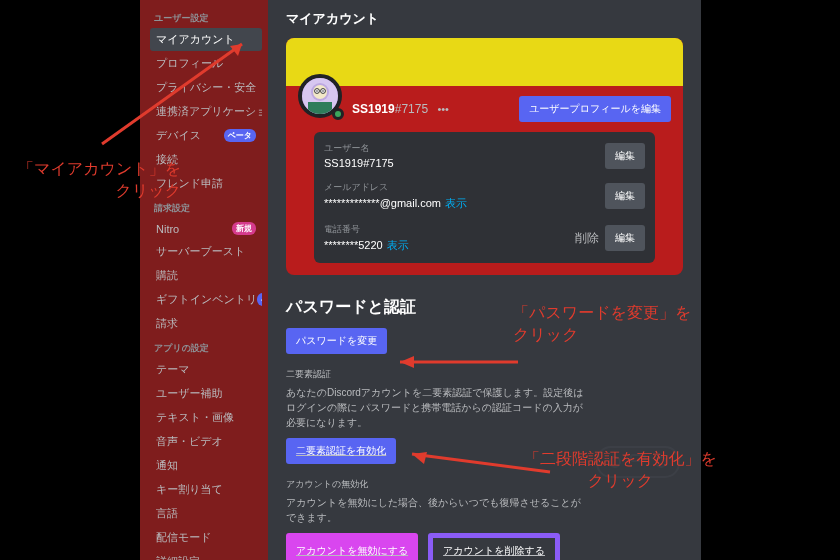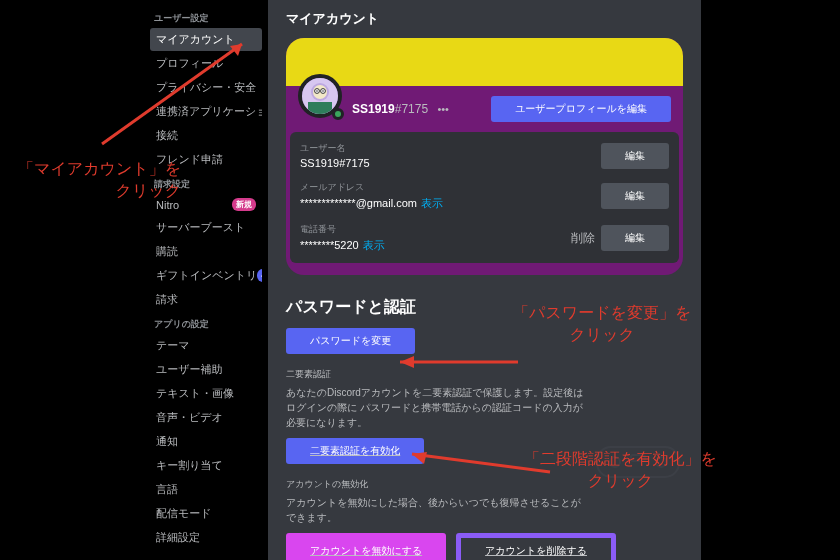--- a/index.html
+++ b/index.html
@@ -18,21 +18,21 @@
     left: 140px;
     top: 0;
     width: 561px;
     height: 560px;
     display: flex;
     background: #36393f;
   }
   
   .sidebar {
     width: 128px;
-    background: #000000;
+    background: #7f1d1d;
     padding: 6px 6px 6px 10px;
     overflow: hidden;
     flex-shrink: 0;
   }
   .side-header {
     font-size: 9px;
     color: #8e9297;
     font-weight: 600;
     padding: 6px 4px 3px;
   }
@@ -69,22 +69,22 @@
     padding: 10px 18px 0 18px;
     overflow: hidden;
   }
   .page-title {
     color: #fff;
     font-size: 13px;
     font-weight: 600;
     margin-bottom: 10px;
   }
   .card {
-    background: #701a75;
-    border-radius: 18px;
+    background: #b91c1c;
+    border-radius: 8px;
     overflow: hidden;
   }
   .banner {
     height: 48px;
     background: #e8d915;
   }
   .profile-row {
     display: flex;
     align-items: center;
     padding: 10px 12px;
@@ -103,32 +103,32 @@
   .status-dot {
     width: 12px; height: 12px; border-radius: 50%;
     background: #3ba55c; border: 3px solid #202225;
     position: absolute; right: -2px; bottom: -2px;
   }
   .username { color: #fff; font-size: 12px; font-weight: 600; }
   .discrim { color: #b9bbbe; font-weight: 400; }
   .dots { color: #b9bbbe; margin-left: 6px; cursor: pointer; }
   .btn {
     border: none; border-radius: 3px; cursor: pointer;
-    font-size: 10px; font-weight: 500; padding: 6px 24px; color: #fff;
+    font-size: 10px; font-weight: 500; padding: 6px 10px; color: #fff;
   }
   .btn-primary { background: #5865f2; }
   .btn-grey    { background: #4f545c; }
   .btn-danger  { background: #d946ef; }
   .btn-danger-outline {
     background: transparent; border: 5px solid #8b5cf6; color: #fff;
   }
   .profile-edit { margin-left: auto; }
   .inner-card {
     background: #2f3136;
-    margin: 0 4px 12px;
+    margin: 0 28px 12px;
     border-radius: 6px;
     padding: 4px 0;
   }
   .field-row {
     display: flex; align-items: center;
     justify-content: space-between;
     padding: 6px 10px;
   }
   .field-left { display: flex; flex-direction: column; }
   .field-label { font-size: 9px; color: #8e9297; margin-bottom: 2px; }
@@ -171,20 +171,24 @@
         <span>マイアカウント</span>
       </div>
       <div class="side-item">
         <span>プロフィール</span>
       </div>
       <div class="side-item">
         <span>プライバシー・安全</span>
       </div>
       <div class="side-item">
         <span>連携済アプリケーショ…</span>
+      </div>
+      <div class="side-item">
+        <span>デバイス</span>
+        <span class="badge beta">ベータ</span>
       </div>
       <div class="side-item">
         <span>接続</span>
       </div>
       <div class="side-item">
         <span>フレンド申請</span>
       </div>
       <div class="side-header">請求設定</div>
       <div class="side-item">
         <span>Nitro</span>
@@ -325,21 +329,21 @@
     </div>
   </div>
 </div>
 
 <div class="anno" style="left:18px; top:158px; text-align:right;" id="anno1">「マイアカウント」を<br>クリック</div>
 <svg class="arrow" style="left:92px; top:34px;" width="170" height="120">
   <line x1="10" y1="110" x2="150" y2="10"></line>
   <polygon points="150,10 138,12 146,22"></polygon>
 </svg>
 
-<div class="anno" style="left:513px; top:302px; text-align:center;" id="anno2">「パスワードを変更」を<br>クリック</div>
+<div class="anno" style="left:513px; top:302px; " id="anno2">「パスワードを変更」を<br>クリック</div>
 <svg class="arrow" style="left:388px; top:350px;" width="140" height="24">
   <line x1="130" y1="12" x2="12" y2="12"></line>
   <polygon points="12,12 26,6 26,18"></polygon>
 </svg>
 
 <div class="anno" style="left:508px; top:448px; text-align:center;margin-left:16px;" id="anno3">「二段階認証を有効化」を<br>クリック</div>
 <svg class="arrow" style="left:400px; top:448px;" width="160" height="34">
   <line x1="150" y1="24" x2="12" y2="6"></line>
   <polygon points="12,6 27,4 24,16"></polygon>
 </svg>

